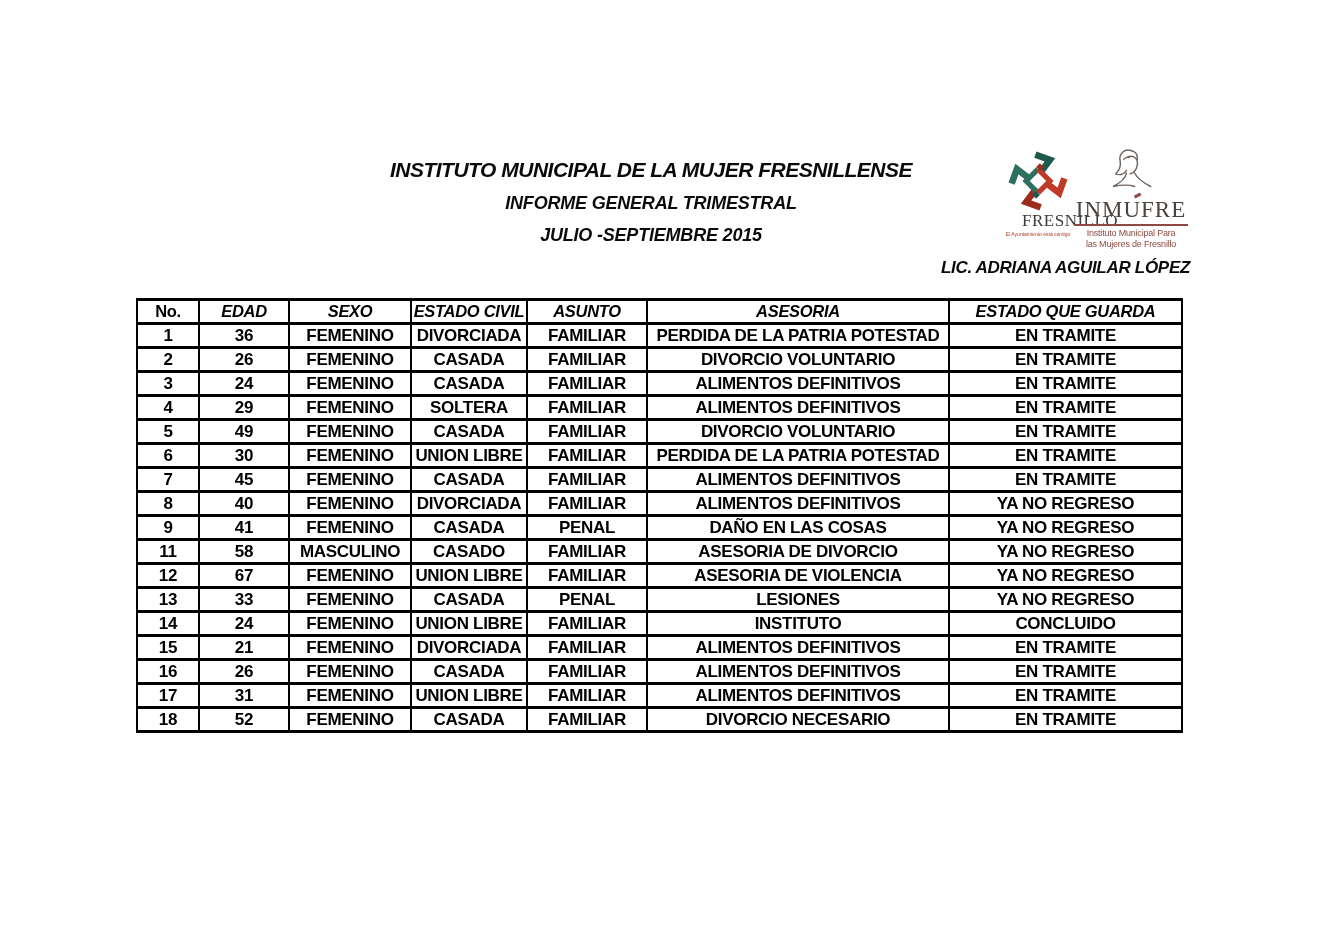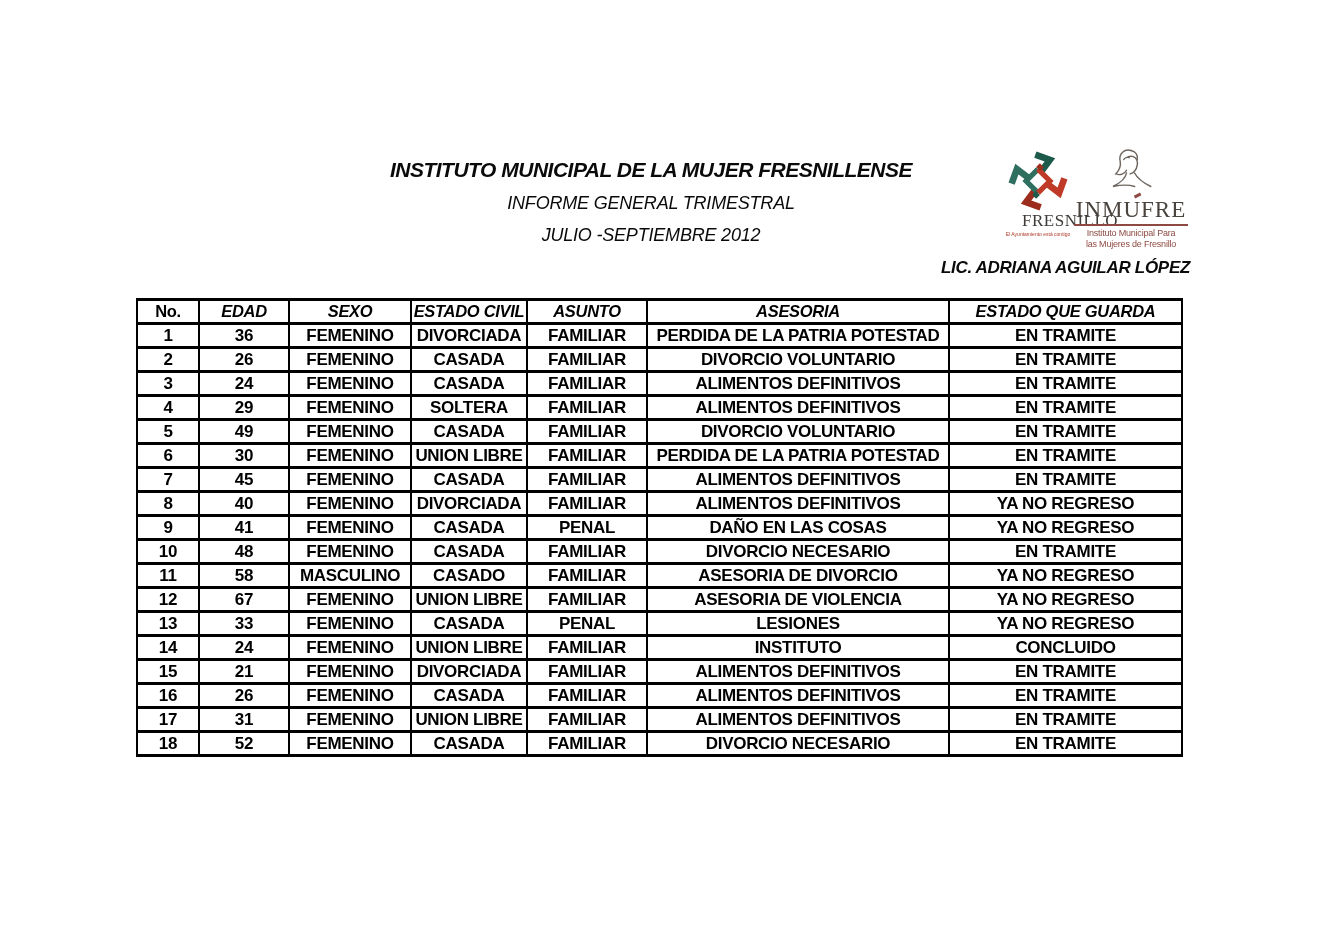--- a/index.html
+++ b/index.html
@@ -15,21 +15,21 @@
   
   .title-block{
     position:absolute;top:158px;left:230px;width:842px;
     text-align:center;
   }
   .title{
     font-size:21px;font-weight:bold;font-style:italic;
     letter-spacing:-0.5px;color:#0a0a0a;
   }
   .subtitle{
-    font-size:18px;font-weight:normal;font-style:italic;
+    font-size:18px;font-weight:bold;font-style:italic;
     margin-top:11px;letter-spacing:-0.2px;color:#0a0a0a;
   }
 
   
   .signatory{
     position:absolute;top:258px;left:918px;width:272px;
     text-align:right;
     font-size:17px;font-weight:bold;font-style:italic;
     letter-spacing:-0.3px;color:#0a0a0a;
   }
@@ -97,21 +97,21 @@
   }
 </style>
 </head>
 <body>
 
 <div class="page">
 
   <div class="title-block">
     <div class="title">INSTITUTO MUNICIPAL DE LA MUJER FRESNILLENSE</div>
     <div class="subtitle">INFORME GENERAL TRIMESTRAL</div>
-    <div class="subtitle">JULIO -SEPTIEMBRE 2012</div>
+    <div class="subtitle">JULIO -SEPTIEMBRE 2015</div>
   </div>
 
   <div class="logo-fresnillo">
     <svg width="68" height="66" viewBox="0 0 100 100" fill="none">
 
       <path d="M46 10 L68 18 L56 34" stroke="#1e5a4b" stroke-width="10"></path>
       <path d="M90 46 L82 68 L66 56" stroke="#c03a28" stroke-width="10"></path>
       <path d="M54 90 L32 82 L44 66" stroke="#9c2c1c" stroke-width="10"></path>
       <path d="M10 54 L18 32 L34 44" stroke="#2e6f5f" stroke-width="10"></path>
 
@@ -241,29 +241,20 @@
         <tr>
           <td>9</td>
           <td>41</td>
           <td>FEMENINO</td>
           <td>CASADA</td>
           <td>PENAL</td>
           <td>DAÑO EN LAS COSAS</td>
           <td>YA NO REGRESO</td>
         </tr>
         <tr>
-          <td>10</td>
-          <td>48</td>
-          <td>FEMENINO</td>
-          <td>CASADA</td>
-          <td>FAMILIAR</td>
-          <td>DIVORCIO NECESARIO</td>
-          <td>EN TRAMITE</td>
-        </tr>
-        <tr>
           <td>11</td>
           <td>58</td>
           <td>MASCULINO</td>
           <td>CASADO</td>
           <td>FAMILIAR</td>
           <td>ASESORIA DE DIVORCIO</td>
           <td>YA NO REGRESO</td>
         </tr>
         <tr>
           <td>12</td>

